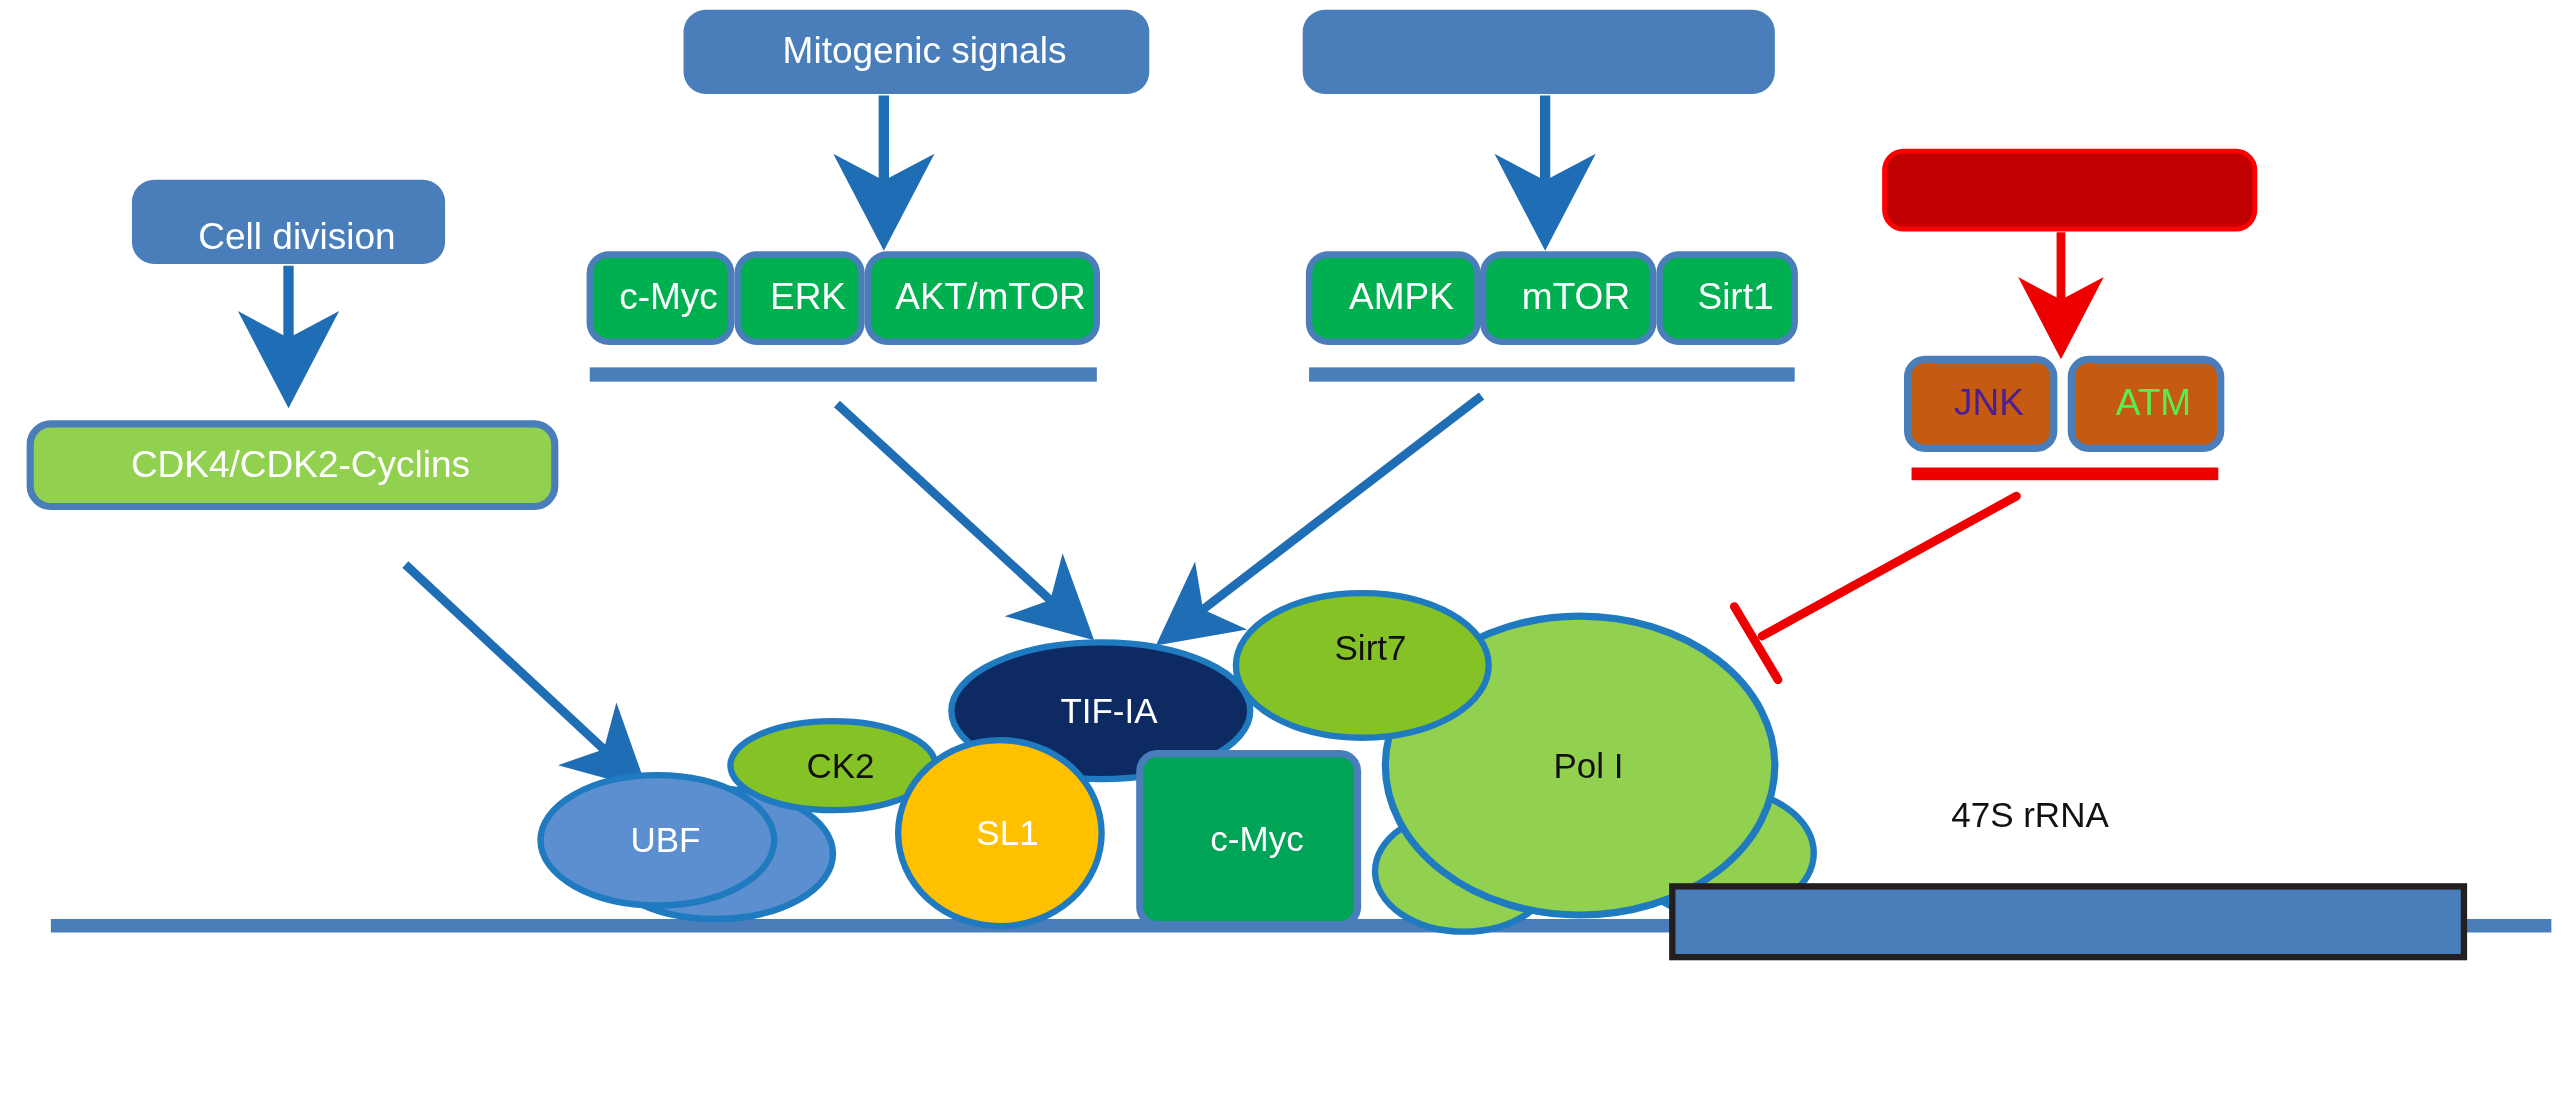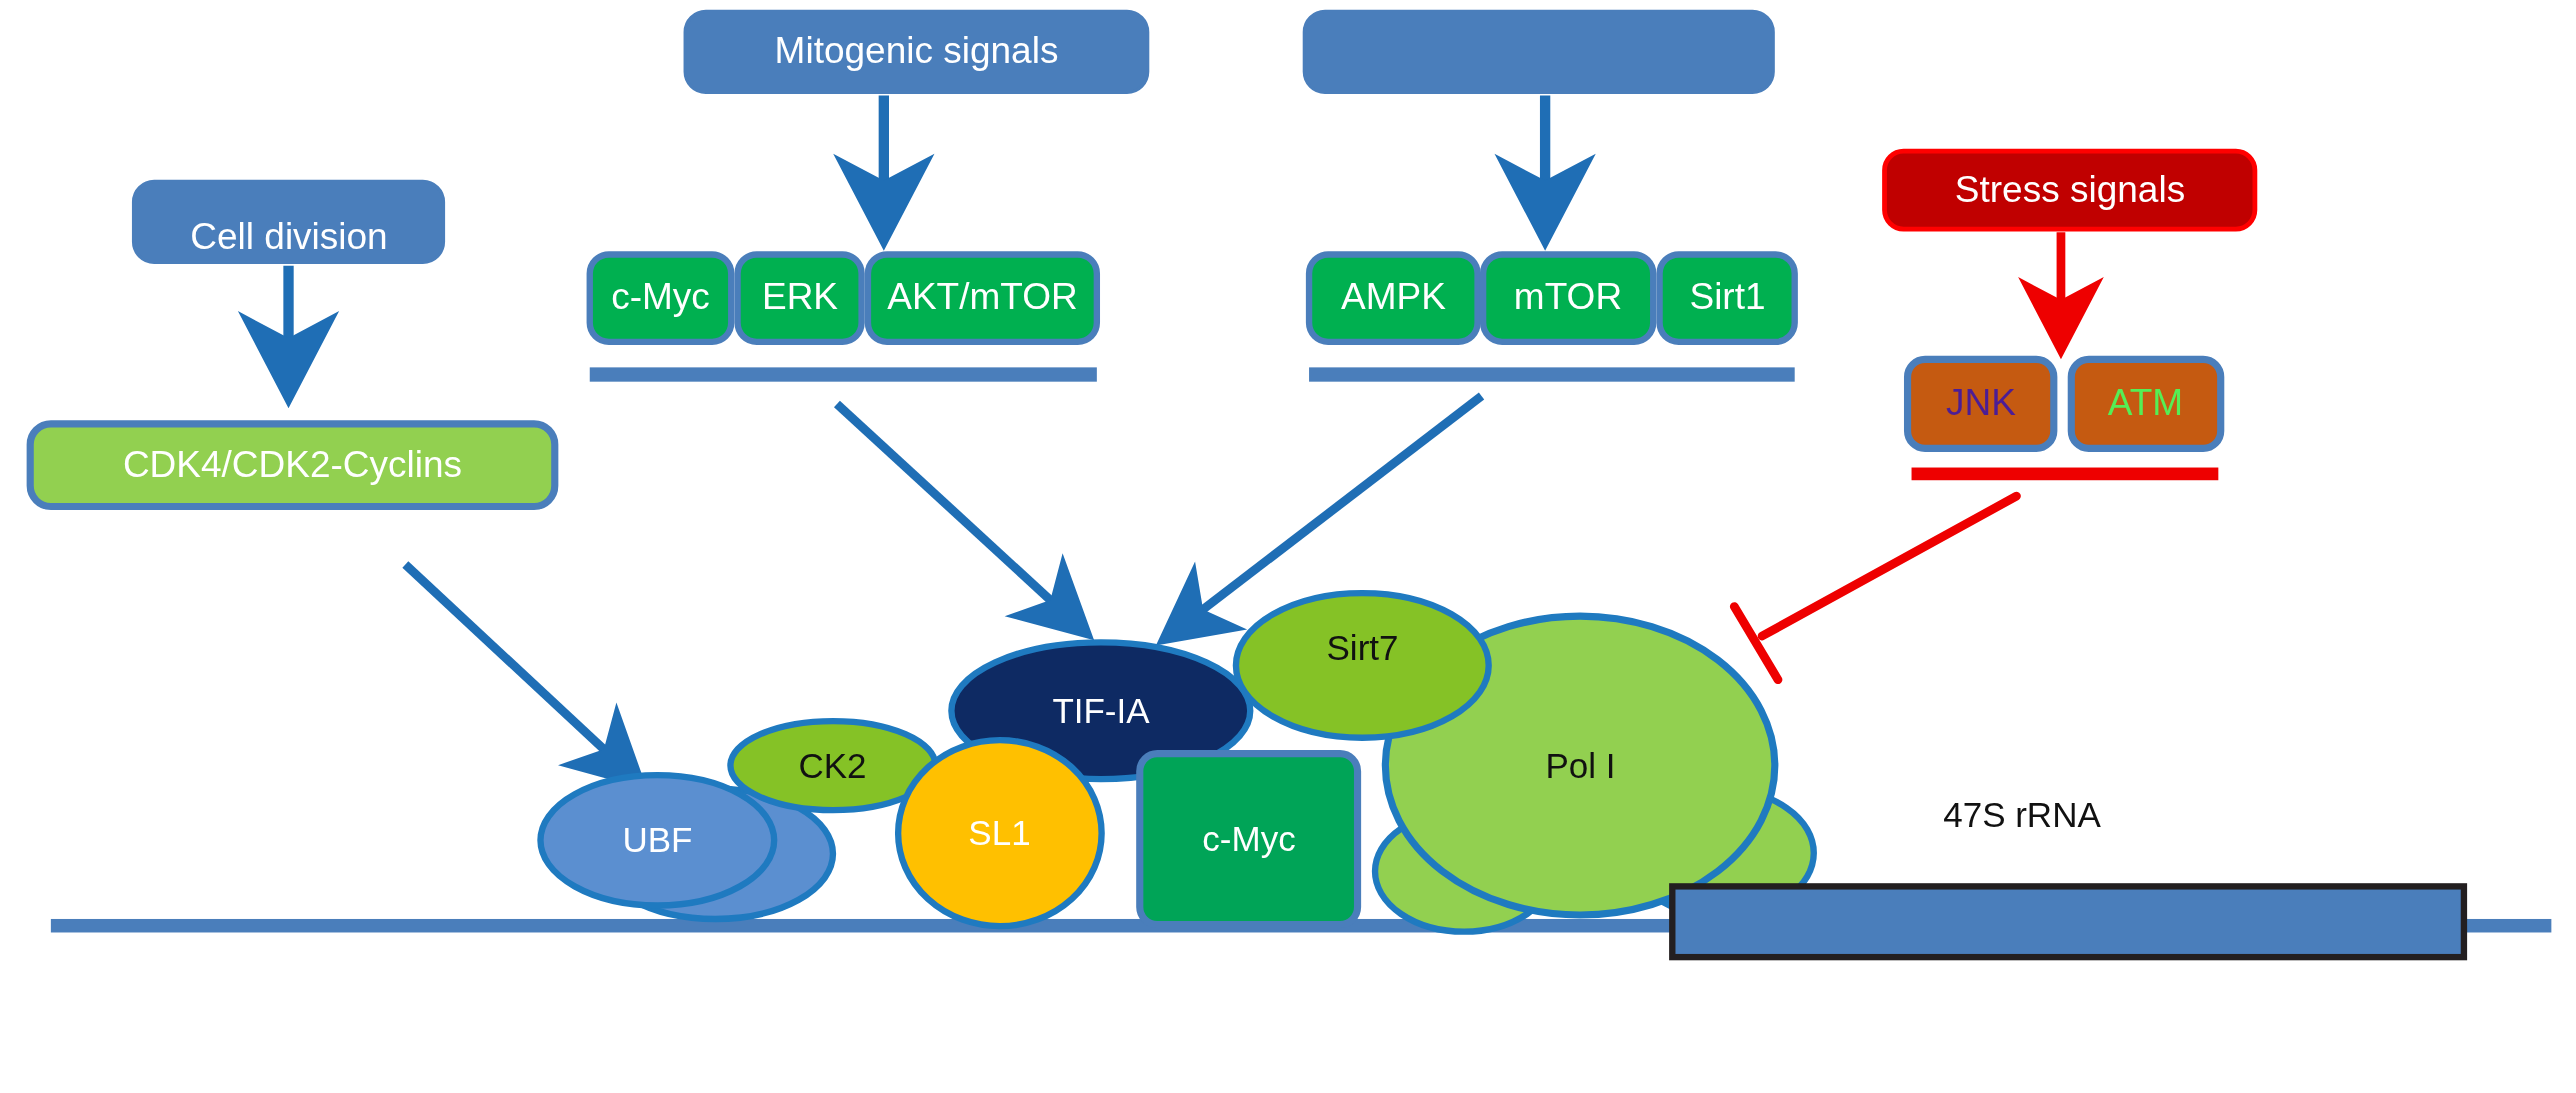--- a/index.html
+++ b/index.html
@@ -25,20 +25,21 @@
   }
   .lbl {
     position: absolute;
     display: flex;
     align-items: center;
     justify-content: center;
     text-align: left;
     white-space: nowrap;
     pointer-events: none;
     line-height: 1.05;
+    padding-left: 8px;
   }
   
   .banner-txt { font-size: 37px; color: #ffffff; }
   
   .chip-txt { font-size: 37px; color: #ffffff; }
   .chip-txt-yellow { font-size: 37px; color: #4c1d95; }
   .chip-txt-green { font-size: 37px; color: #55ee55; }
   .cdk-txt { font-size: 37px; color: #ffffff; }
   .cplx-white { font-size: 35px; color: #ffffff; }
   .cplx-black { font-size: 35px; color: #111111; }
@@ -119,21 +120,20 @@
     <ellipse cx="1714" cy="837" rx="159" ry="91" fill="#85c226" stroke="#1f7ac0" stroke-width="8"></ellipse>
 
     <rect x="2104" y="1115" width="996" height="89" fill="#4a7ebb" stroke="#231f20" stroke-width="8"></rect>
 
     <line x1="2537" y1="624" x2="2217" y2="800" stroke="#ee0000" stroke-width="11" stroke-linecap="round"></line>
     <line x1="2182" y1="763" x2="2237" y2="855" stroke="#ee0000" stroke-width="11" stroke-linecap="round"></line>
   </svg>
 
   <div class="lbl banner-txt" style="left:134px; top:197px; width:310px; height:81px;">Cell division</div>
   <div class="lbl banner-txt" style="left:685px; top:11px; width:463px; height:81px;">Mitogenic signals</div>
-  <div class="lbl banner-txt" style="left:1885px; top:151px; width:370px; height:78px;">Stress signals</div>
 
   <div class="lbl chip-txt" style="left:590px; top:254px; width:141px; height:87px;">c-Myc</div>
   <div class="lbl chip-txt" style="left:738px; top:254px; width:124px; height:87px;">ERK</div>
   <div class="lbl chip-txt" style="left:868px; top:254px; width:229px; height:87px;">AKT/mTOR</div>
 
   <div class="lbl chip-txt" style="left:1309px; top:254px; width:169px; height:87px;">AMPK</div>
   <div class="lbl chip-txt" style="left:1483px; top:254px; width:170px; height:87px;">mTOR</div>
   <div class="lbl chip-txt" style="left:1660px; top:254px; width:135px; height:87px;">Sirt1</div>
 
   <div class="lbl chip-txt-yellow" style="left:1908px; top:359px; width:146px; height:89px;">JNK</div>

